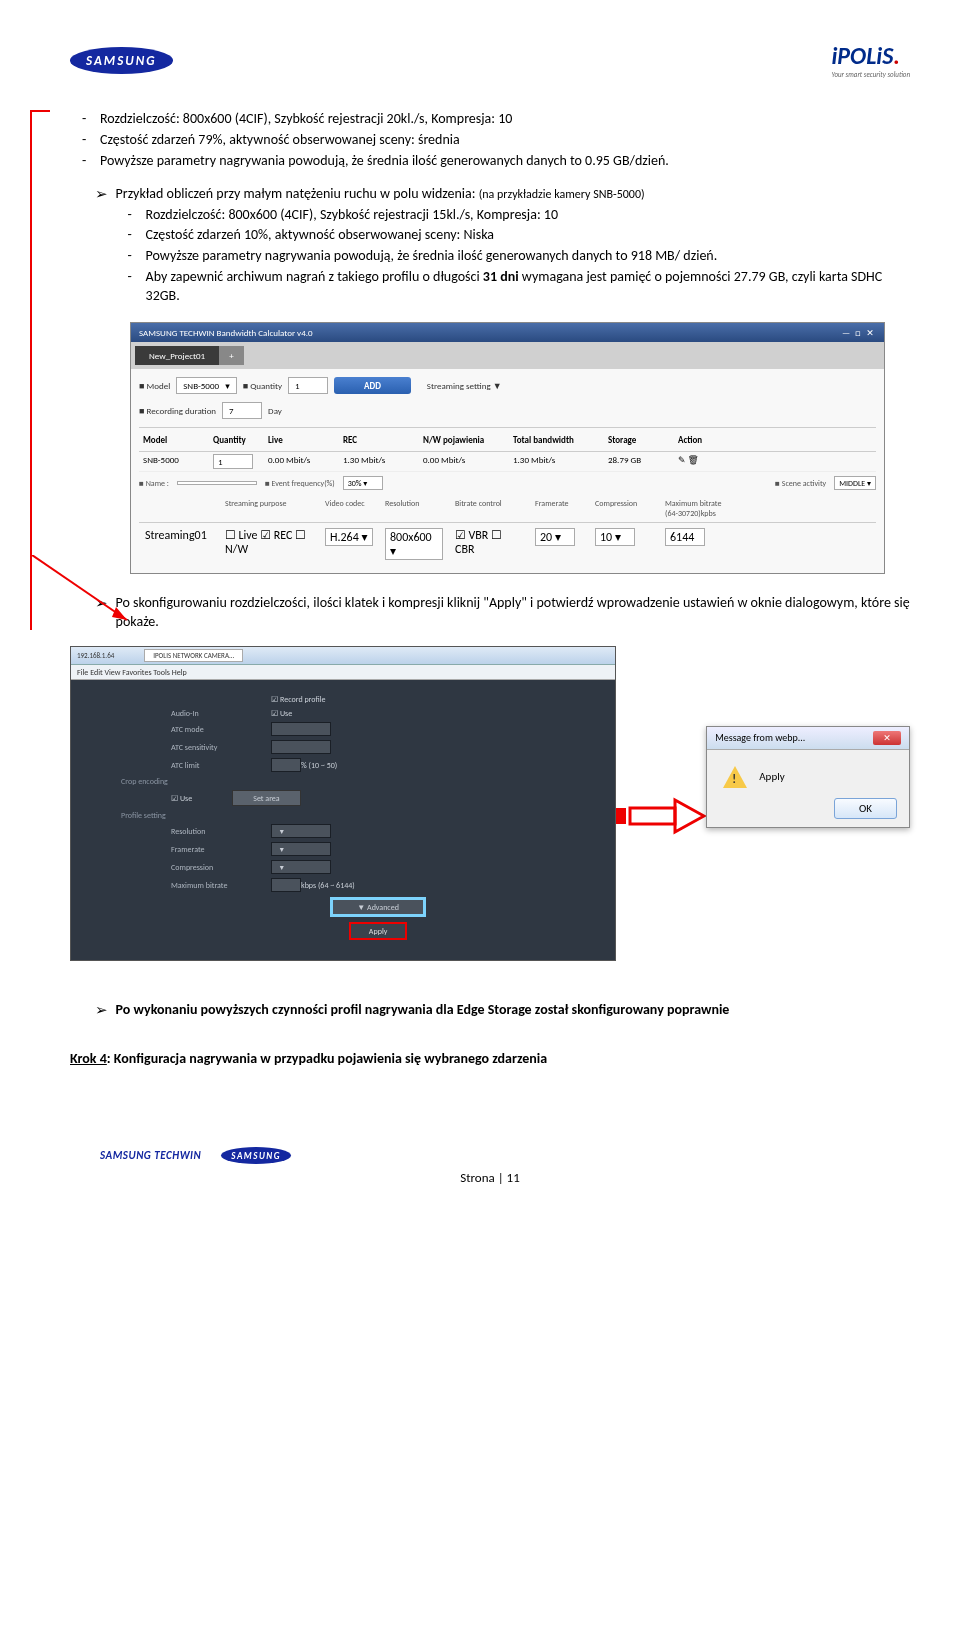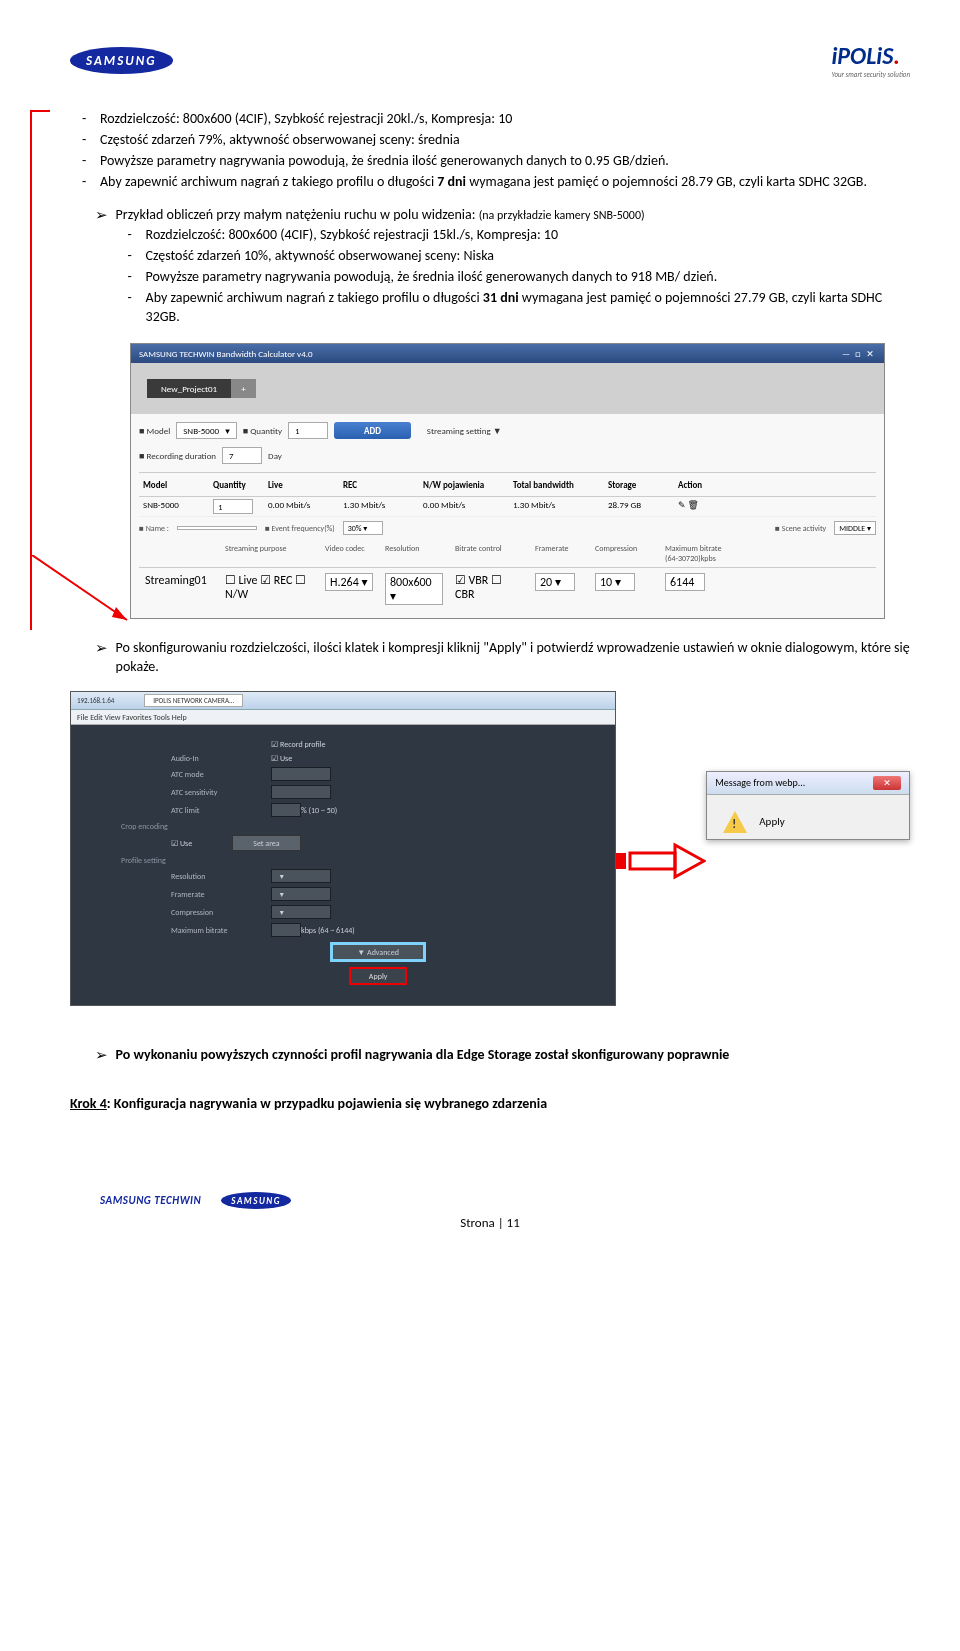--- a/index.html
+++ b/index.html
@@ -21,21 +21,21 @@
   .bullet { display: flex; }
   .bullet .arrow { font-size: 15px; margin-right: 8px; color: #000; flex-shrink: 0; }
   .bullet .text { line-height: 1.35; }
   .small-note { font-size: 12px; }
   b.strong { font-weight: bold; }
 
   
   .calc-window { margin: 10px 25px 20px 60px; border: 1px solid #888; background: #f2f2f2; font-size: 9px; }
   .calc-title { background: linear-gradient(#4a6ea9,#2a4a80); color:#fff; padding:4px 8px; display:flex; justify-content:space-between; align-items:center; }
   .calc-title .wbtns span { display:inline-block; width:12px; text-align:center; }
-  .calc-tabs { background:#d0d0d0; padding:16px; display:flex; }
+  .calc-tabs { background:#d0d0d0; padding:4px; display:flex; }
   .calc-tab { background:#3a3a3a; color:#fff; padding:4px 14px; font-size:9px; }
   .calc-tab.plus { background:#888; padding:4px 10px; }
   .calc-body { background:#f8f8f8; padding:8px; }
   .calc-row1 { display:flex; align-items:center; gap:6px; margin-bottom:8px; }
   .calc-row1 .lbl { font-size:9px; color:#333; }
   .calc-input { border:1px solid #aaa; background:#fff; padding:2px 6px; font-size:9px; min-width:60px; display:inline-block; }
   .calc-btn-add { background:linear-gradient(#4a80d0,#2a60b0); color:#fff; padding:3px 30px; border-radius:3px; font-weight:bold; }
   .calc-streaming { padding:3px 10px; color:#333; }
   .calc-headers { display:flex; font-weight:bold; padding:4px 0; border-top:1px solid #ccc; border-bottom:1px solid #ccc; }
   .calc-headers div, .calc-datarow div { padding:2px 4px; }
@@ -97,23 +97,20 @@
     </div>
   </div>
 
   <div class="content">
     <div class="red-line"></div>
 
     <ul class="dash">
       <li>Rozdzielczość: 800x600 (4CIF), Szybkość rejestracji 20kl./s, Kompresja: 10</li>
       <li>Częstość zdarzeń 79%, aktywność obserwowanej sceny: średnia</li>
       <li>Powyższe parametry nagrywania powodują, że średnia ilość generowanych danych to 0.95 GB/dzień.</li>
-      <li>
-        <span>Aby zapewnić archiwum nagrań z takiego profilu o długości </span><b class="strong">7 dni</b><span> wymagana jest pamięć o pojemności 28.79 GB, czyli karta SDHC 32GB.</span>
-      </li>
     </ul>
 
     <div class="bullet-block">
       <div class="bullet">
         <span class="arrow">➢</span>
         <div class="text">
           <span>Przykład obliczeń przy małym natężeniu ruchu w polu widzenia: </span><span class="small-note">(na przykładzie kamery SNB-5000)</span>
           <ul class="dash" style="margin-top:2px;">
             <li>Rozdzielczość: 800x600 (4CIF), Szybkość rejestracji 15kl./s, Kompresja: 10</li>
             <li>Częstość zdarzeń 10%, aktywność obserwowanej sceny: Niska</li>
@@ -280,20 +277,23 @@
 
       <div class="dialog">
         <div class="dialog-title">
           <span>Message from webp...</span>
           <span class="dialog-close">✕</span>
         </div>
         <div class="dialog-body">
           <div class="warn-icon"></div>
           <span>Apply</span>
         </div>
+        <div class="dialog-foot">
+          <span class="ok-btn">OK</span>
+        </div>
       </div>
     </div>
 
     <div class="bullet-block" style="margin-top:40px;">
       <div class="bullet">
         <span class="arrow">➢</span>
         <div class="text"><b class="strong">Po wykonaniu powyższych czynności profil nagrywania dla Edge Storage został skonfigurowany poprawnie</b></div>
       </div>
     </div>
 

